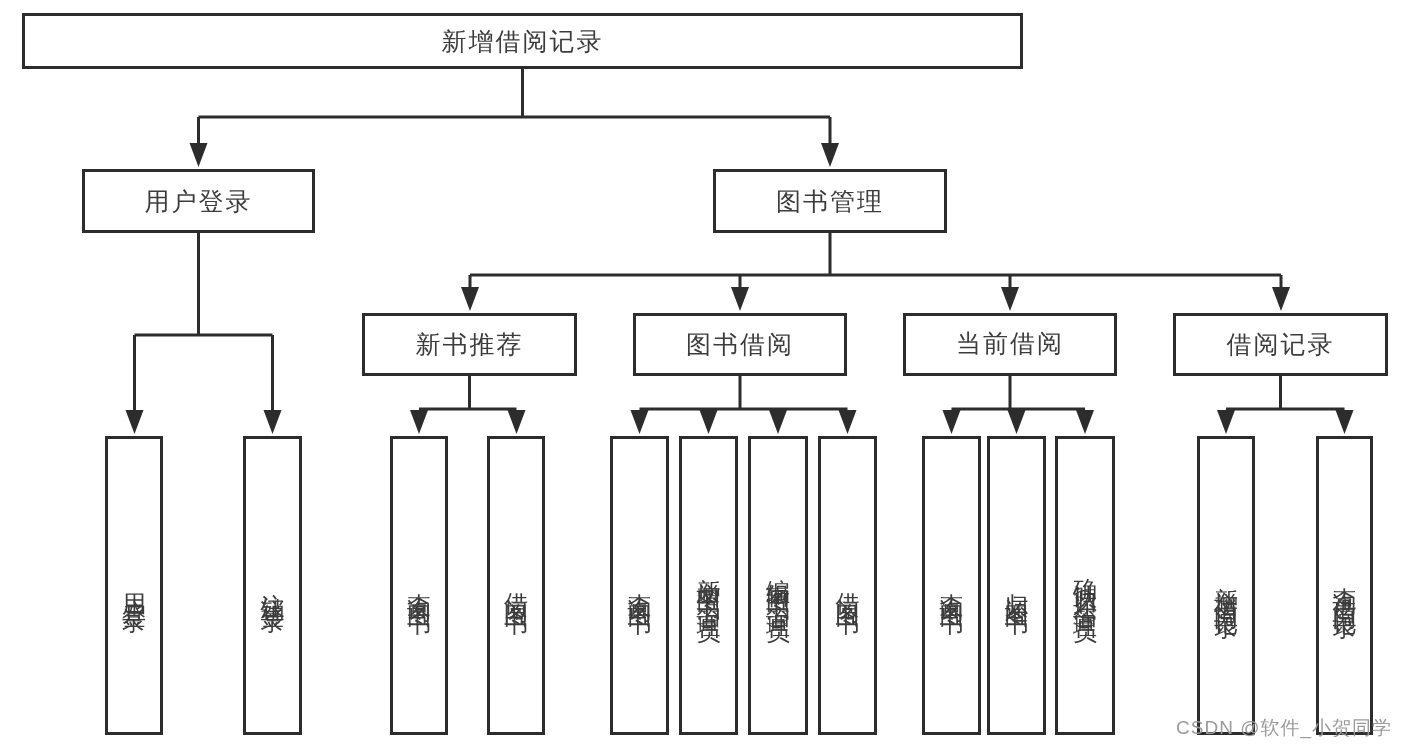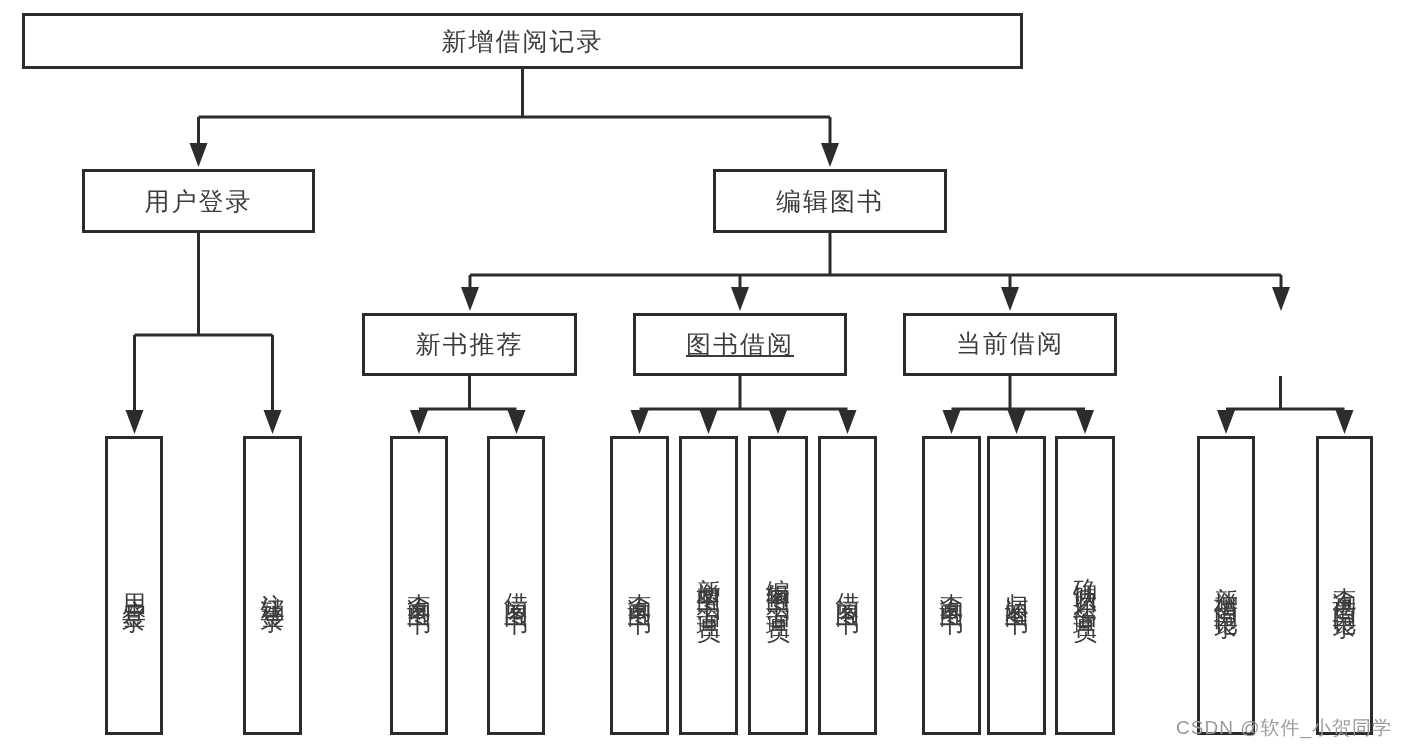--- a/index.html
+++ b/index.html
@@ -103,25 +103,26 @@
       <path d="M1007.5 410 h18 L1016.5 434 Z"></path>
       <path d="M1076 410 h18 L1085 434 Z"></path>
       <path d="M1217 410 h18 L1226 434 Z"></path>
       <path d="M1335.5 410 h18 L1344.5 434 Z"></path>
     </g>
   </svg>
 
   <div class="node root">新增借阅记录</div>
 
   <div class="node lvl2" style="left:82px;width:233px;">用户登录</div>
-  <div class="node lvl2" style="left:713px;width:234px;">编辑图书</div>
+  <div class="node lvl2" style="left:713px;width:234px;">图书管理</div>
 
   <div class="node lvl3" style="left:362px;width:215px;">新书推荐</div>
-  <div class="node lvl3" style="left:633px;width:214px;text-decoration:underline;">图书借阅</div>
+  <div class="node lvl3" style="left:633px;width:214px;">图书借阅</div>
   <div class="node lvl3" style="left:903px;width:214px;font-family:Liberation Serif, serif;">当前借阅</div>
+  <div class="node lvl3" style="left:1173px;width:215px;">借阅记录</div>
 
   <div class="node leaf" style="left:105px;width:58px;">用户登录</div>
   <div class="node leaf" style="left:243px;width:59px;">注销登录</div>
 
   <div class="node leaf" style="left:390px;width:58px;">查询图书</div>
   <div class="node leaf" style="left:487px;width:58px;">借阅图书</div>
 
   <div class="node leaf" style="left:610px;width:59px;">查询图书</div>
   <div class="node leaf" style="left:679px;width:59px;">新增图书（管理员）</div>
   <div class="node leaf" style="left:748px;width:60px;">编辑图书（管理员）</div>

